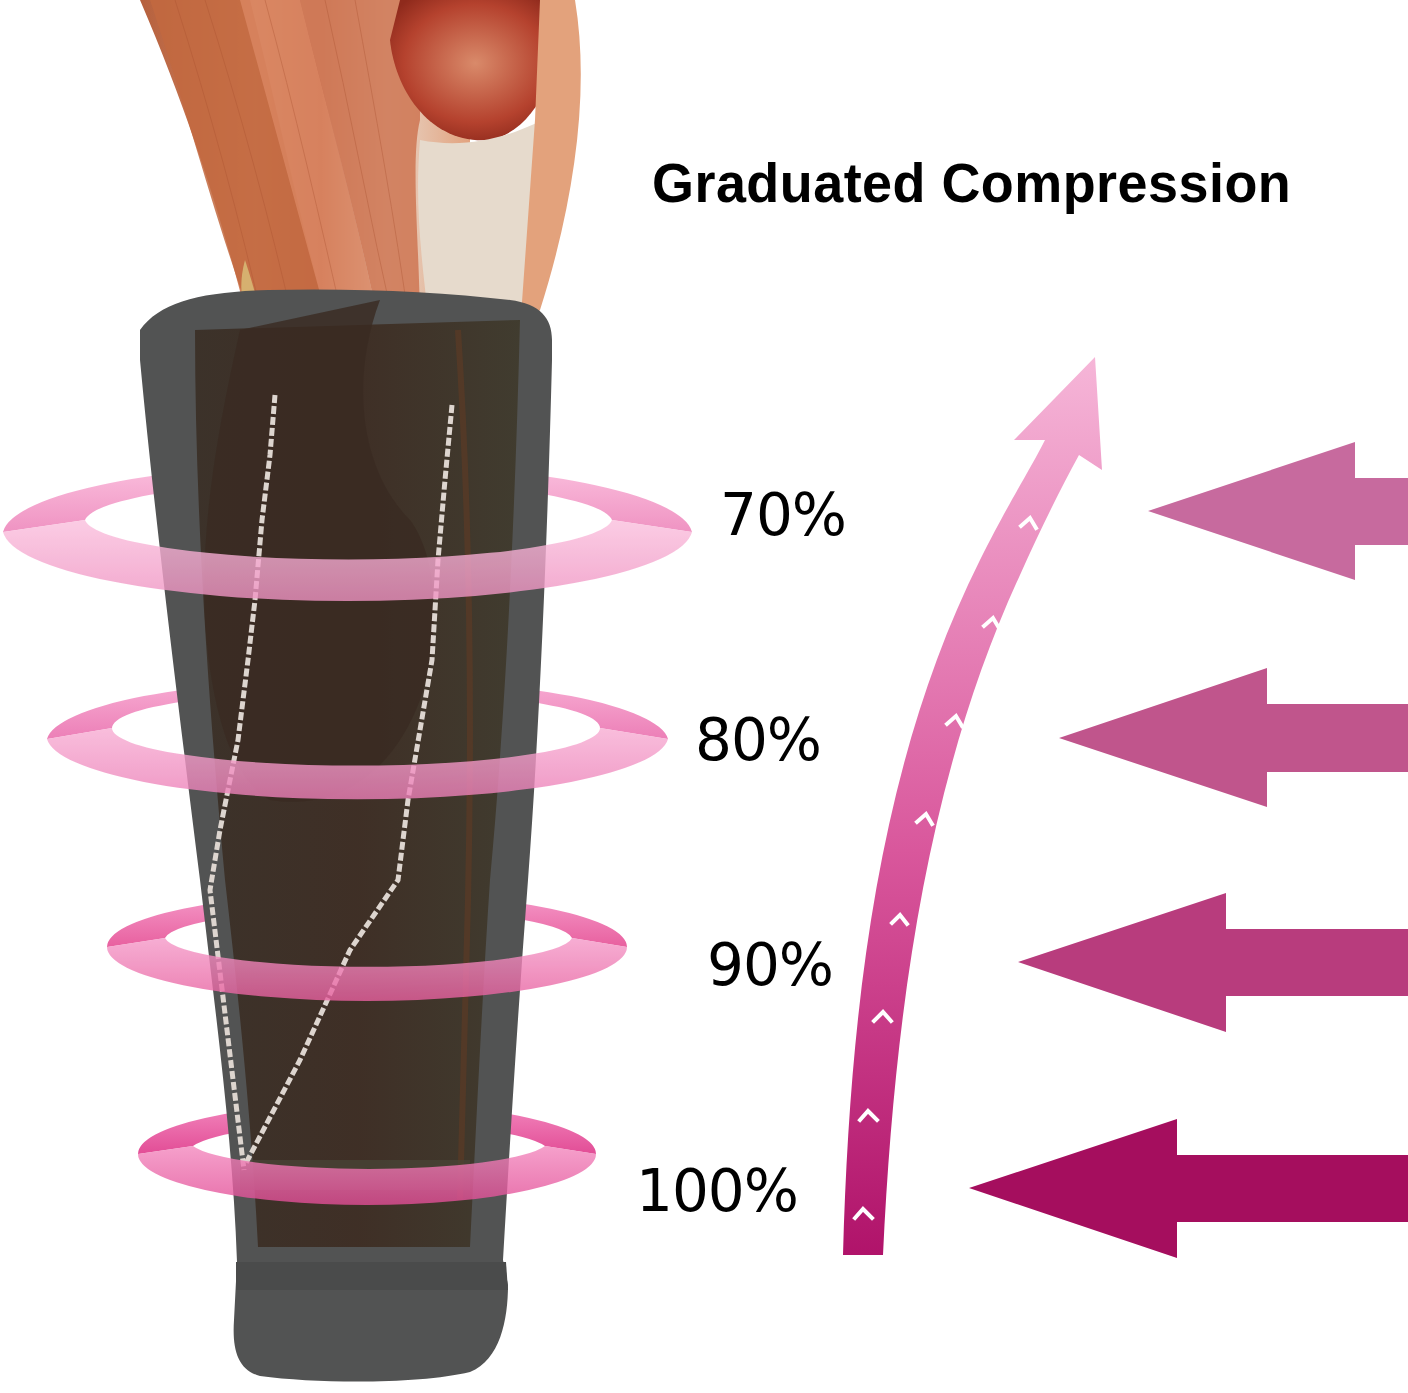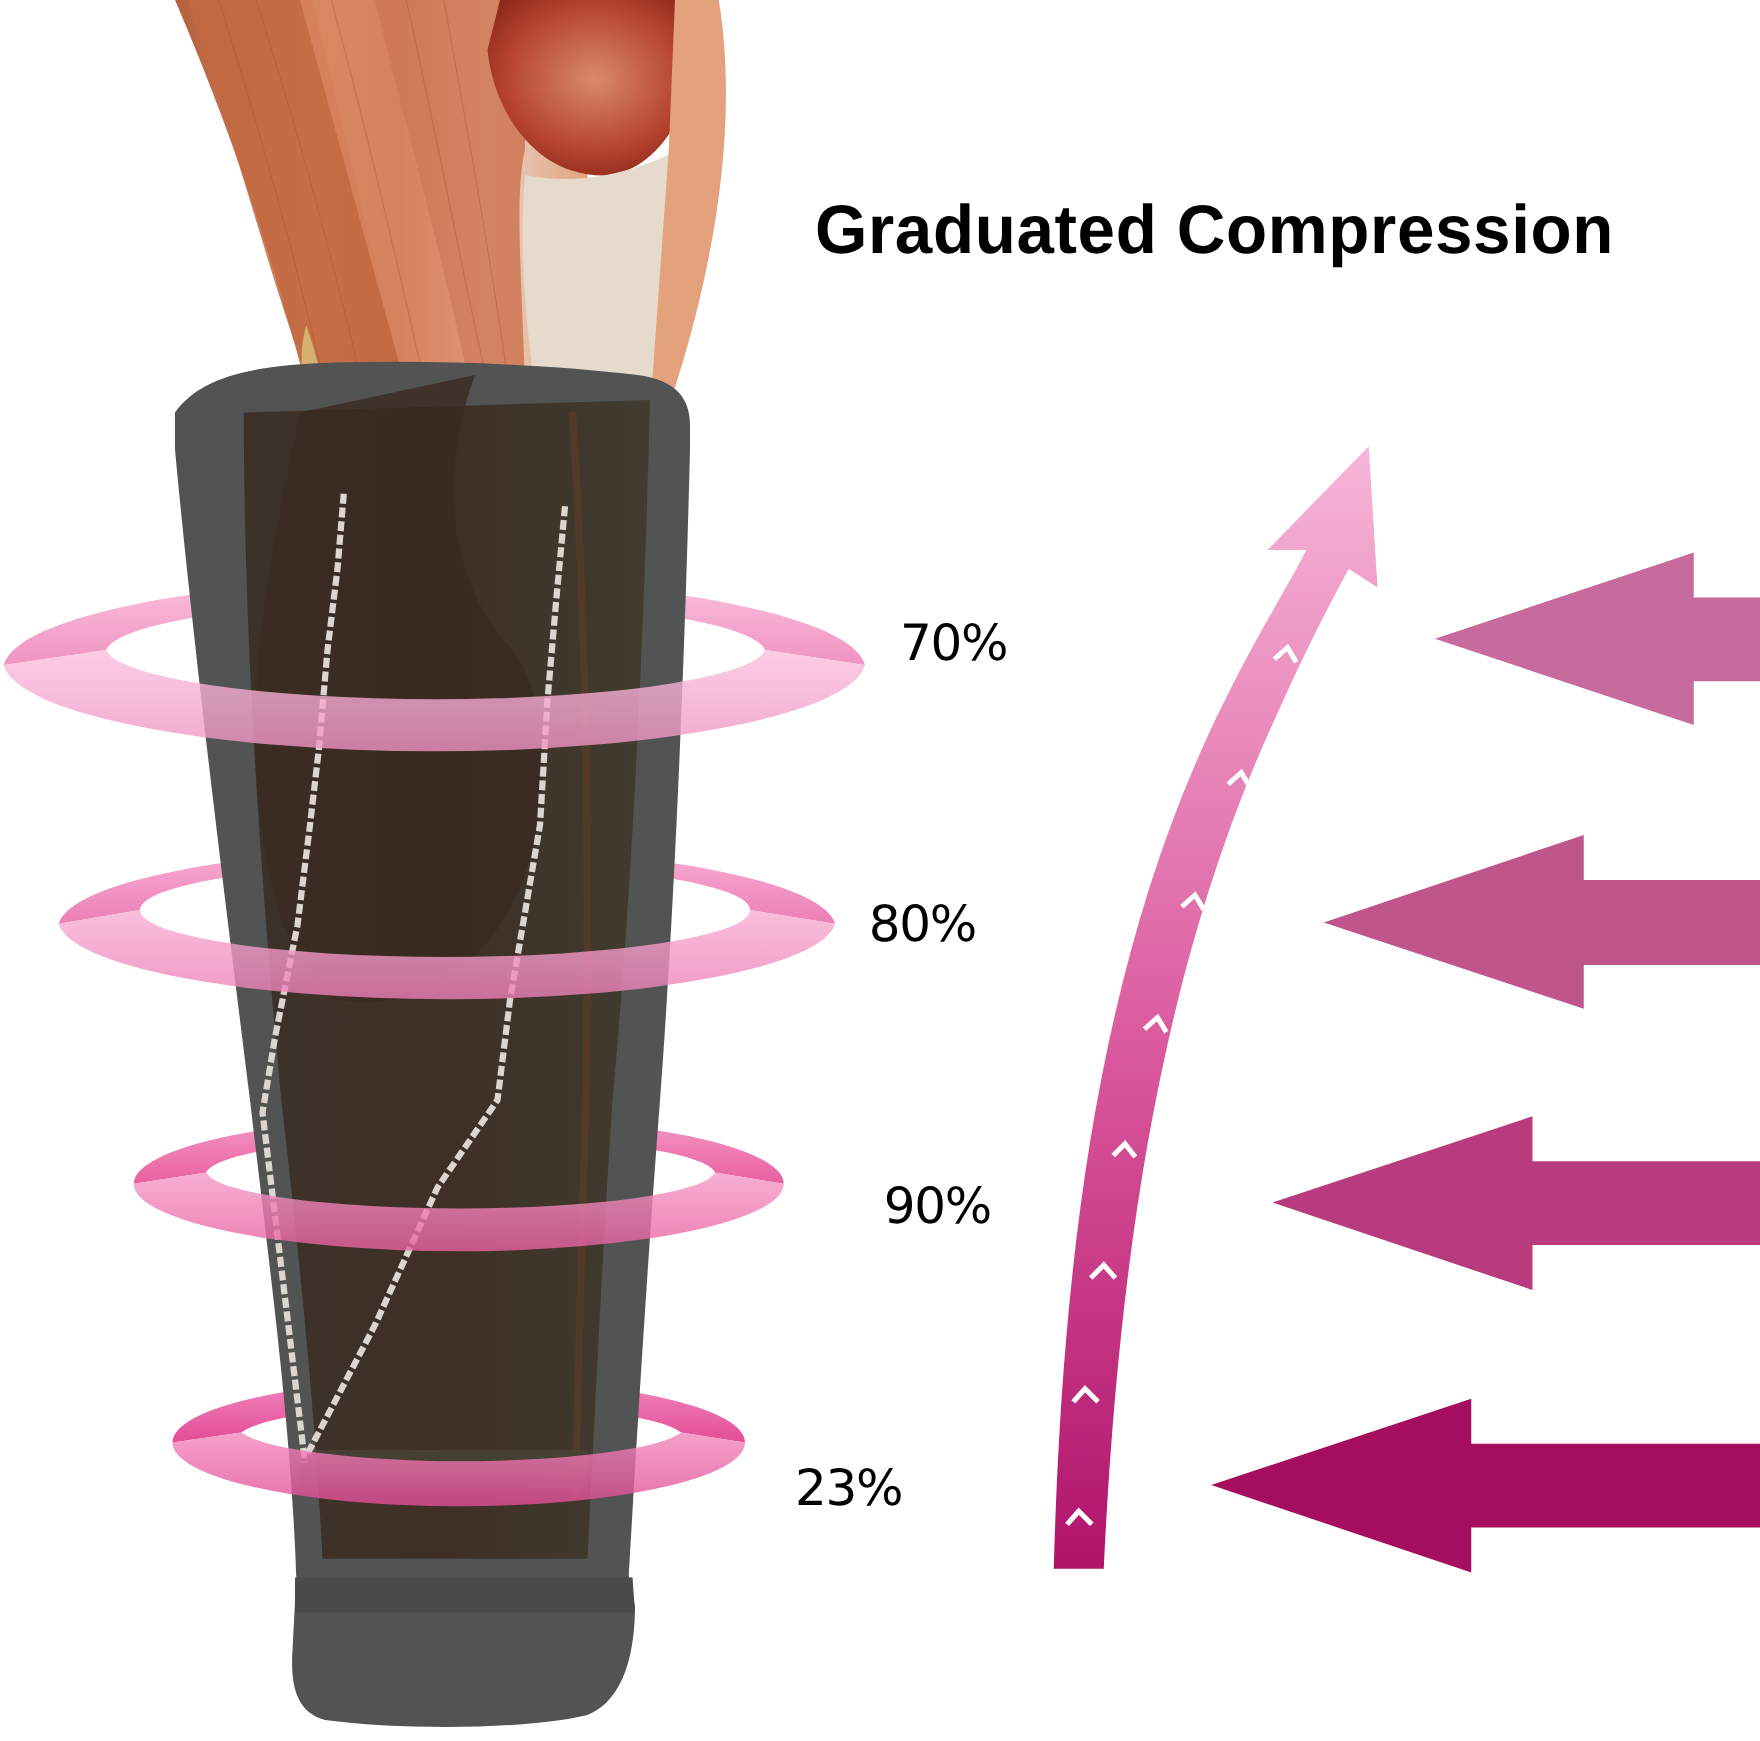--- a/index.html
+++ b/index.html
@@ -4,21 +4,21 @@
 <style>
   html, body { margin: 0; padding: 0; background: #ffffff; }
   body { width: 1408px; height: 1393px; position: relative; overflow: hidden; font-family: "Liberation Sans", sans-serif; }
   .title {
     position: absolute; left: 652px; top: 148px; width: 700px;
     font-family: "Liberation Sans", sans-serif; font-weight: bold; font-size: 55px;
     letter-spacing: 0.5px; color: #000; white-space: nowrap; line-height: 70px;
     transform: scaleX(0.98); transform-origin: left top;
   }
   .pct {
-    position: absolute; font-family: "DejaVu Sans", sans-serif; font-size: 40px;
+    position: absolute; font-family: "DejaVu Sans", sans-serif; font-size: 58px;
     color: #000; line-height: 70px; white-space: nowrap; letter-spacing: -1px;
   }
   svg.art { position: absolute; left: 0; top: 0; }
 </style>
 </head>
 <body>
 
 <svg class="art" width="1408" height="1393" viewBox="0 0 1408 1393">
   <defs>
     <linearGradient id="muscleGrad" x1="0" y1="0" x2="1" y2="0">
@@ -126,13 +126,13 @@
     <path d="M1018,962 L1226,893 L1226,929 L1408,929 L1408,996 L1226,996 L1226,1032 Z" fill="#b83c7d"></path>
     <path d="M969,1188 L1177,1119 L1177,1155 L1408,1155 L1408,1222 L1177,1222 L1177,1258 Z" fill="#a50e5e"></path>
   </g>
 </svg>
 
 <div class="title">Graduated Compression</div>
 
 <div class="pct" style="left:720px; top:480px;">70%</div>
 <div class="pct" style="left:695px; top:705px;text-align:center;">80%</div>
 <div class="pct" style="left:707px; top:930px;">90%</div>
-<div class="pct" style="left:636px; top:1156px;">23%</div>
+<div class="pct" style="left:636px; top:1156px;">100%</div>
 
 </body></html>

